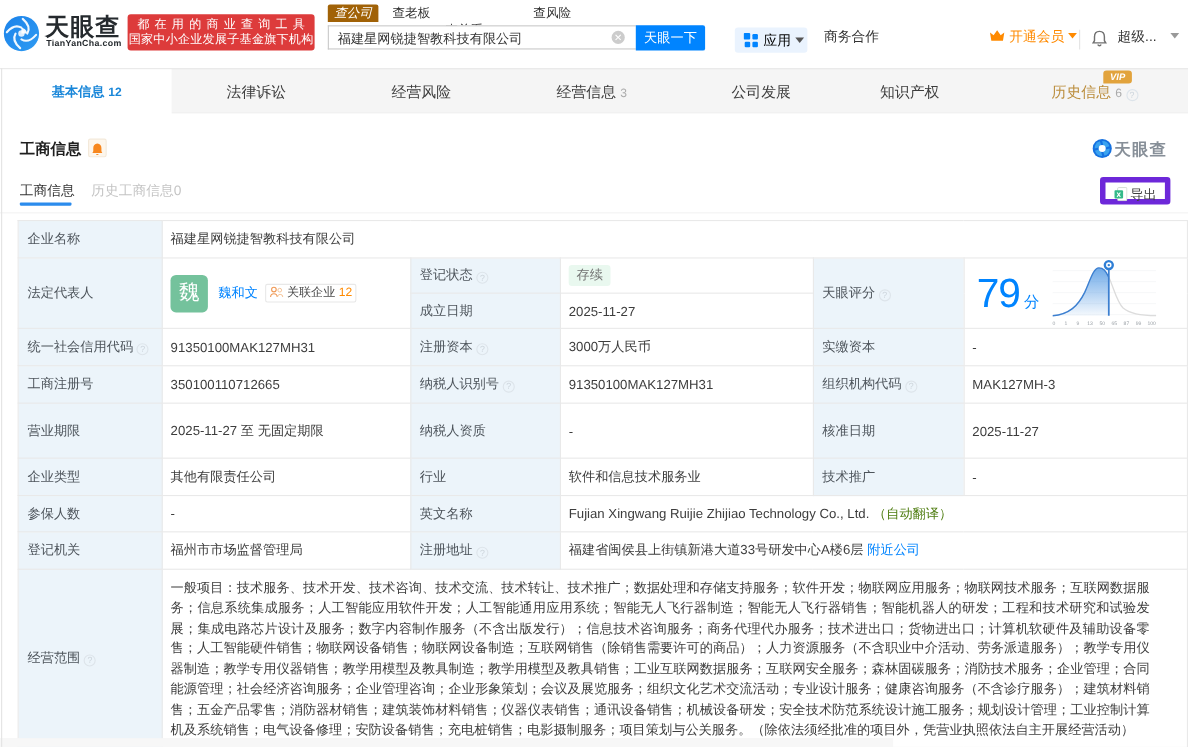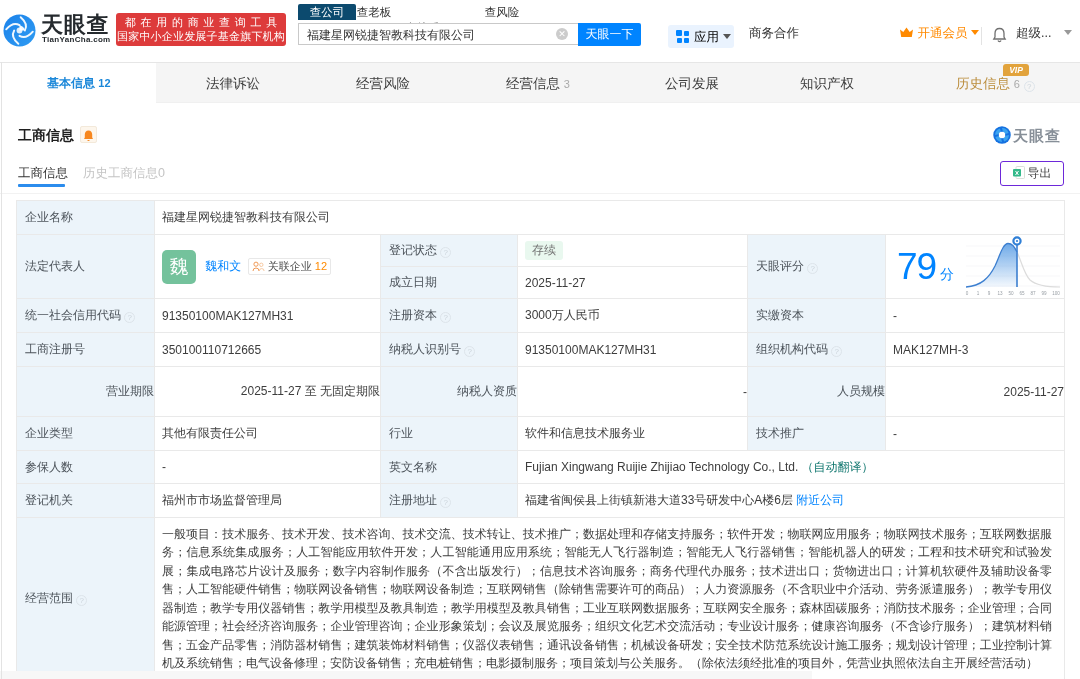--- a/index.html
+++ b/index.html
@@ -11,21 +11,21 @@
 #logotxt{position:absolute;left:41px;top:14px;font-weight:bold;color:#252a2e;
   font-size:22px;letter-spacing:0.8px;line-height:22px;}
 #logosub{position:absolute;left:42px;top:35px;font-weight:bold;color:#252a2e;
   font-size:8px;letter-spacing:0.3px;}
 #redbox{position:absolute;left:116px;top:13px;width:170px;height:33px;background:#dd3b3b;
   border-radius:3px;color:#fff;text-align:center;}
 #redbox .l1{font-size:11px;line-height:15px;margin-top:2px;letter-spacing:4.7px;text-indent:4.7px;white-space:nowrap;}
 #redbox .l2{font-size:11px;line-height:13px;letter-spacing:0.2px;white-space:nowrap;}
 
 .stab{position:absolute;top:4px;height:16px;line-height:16px;font-size:11.5px;color:#333;text-align:center;}
-#stab1{left:298px;width:58px;background:#0c4a6e;color:#fff;border-radius:2px 2px 0 0;}
+#stab1{left:298px;width:46px;background:#a16207;color:#fff;border-radius:2px 2px 0 0;font-style:italic;}
 #sinput{position:absolute;left:298px;top:23px;width:280px;height:22px;border:1px solid #c9c9c9;
   border-right:none;background:#fff;font-size:12px;color:#333;line-height:22px;padding-left:8px;box-sizing:border-box;}
 #sclear{position:absolute;left:556px;top:28px;width:12px;height:12px;border-radius:50%;background:#ccc;
   color:#fff;font-size:9px;line-height:12px;text-align:center;}
 #sbtn{position:absolute;left:578px;top:23px;width:63px;height:23px;background:#0084ff;color:#fff;
   font-size:12px;line-height:23px;text-align:center;border-radius:0 2px 2px 0;}
 
 #apppill{position:absolute;left:668px;top:25px;width:66px;height:23px;background:#eaf3fe;border-radius:3px;}
 #apppill .t{position:absolute;left:26px;top:4px;font-size:12.5px;color:#000000;}
 .hmenu{position:absolute;top:25px;font-size:12.5px;color:#333;}
@@ -53,29 +53,29 @@
 
 #sectitle{position:absolute;left:18px;top:127px;font-size:14px;font-weight:bold;color:#1f1f1f;}
 #bell{position:absolute;left:80px;top:126px;width:17px;height:17px;background:#fdf6ec;
   border:1px solid #f3e9da;border-radius:2px;box-sizing:border-box;text-align:center;}
 #wmark{position:absolute;left:993px;top:126px;width:80px;white-space:nowrap;}
 #wmark .t{position:absolute;left:20px;top:1px;font-weight:bold;color:#878f98;font-size:15px;letter-spacing:1px;}
 #subtab1{position:absolute;left:18px;top:165px;font-size:12.5px;color:#333;}
 #subtab2{position:absolute;left:83px;top:165px;font-size:12.5px;color:#c4c4c4;}
 #subline{position:absolute;left:18px;top:184px;width:47px;height:3px;background:#2b8ced;border-radius:1px;}
 #tabsep{position:absolute;left:0px;top:193px;width:1080px;height:1px;background:#f2f2f2;}
-#exportbtn{position:absolute;left:1000px;top:161px;width:64px;height:25px;border:1px solid #6d28d9;
+#exportbtn{position:absolute;left:1000px;top:161px;width:64px;height:25px;border:5px solid #6d28d9;
   border-radius:3px;box-sizing:border-box;font-size:12px;color:#404040;text-align:center;line-height:23px;}
 
 #tbl{position:absolute;left:16px;top:200px;border-collapse:collapse;table-layout:fixed;}
 #tbl td{border:1px solid #e9e9e9;font-size:12px;vertical-align:middle;padding:0 0 0 7px;}
 #tbl td.lb{background:#ecf4fa;color:#4d545b;padding-left:8px;}
 #tbl td.v{color:#3d3d3d;}
 .blue{color:#0084ff;}
-.gray{color:#0f766e;margin-top:48px;}
+.gray{color:#4d7c0f;margin-top:48px;}
 
 #avatar{display:inline-block;width:34px;height:34px;background:#74c29c;border-radius:5px;color:#fff;
   font-size:19px;line-height:34px;text-align:center;vertical-align:middle;}
 #reltag{display:inline-block;height:17px;border:1px solid #e8e8e8;border-radius:2px;font-size:11px;
   line-height:15px;padding:0 3px;color:#4a4a4a;vertical-align:middle;box-sizing:border-box;background:#fff;}
 #cuntag{display:inline-block;height:19px;background:#e9f8ef;border-radius:3px;color:#737373;
   font-size:12px;line-height:19px;padding:0 7px;}
 #score79{position:absolute;left:11px;top:10px;font-size:37px;color:#0084ff;letter-spacing:-1px;}
 #scorefen{position:absolute;left:54px;top:30px;font-size:14px;color:#0084ff;}
 #chartbox{position:absolute;left:77px;top:0px;}
@@ -207,21 +207,21 @@
         <path d="M1 10 a3 3 0 0 1 6 0" fill="none" stroke="#f09a57" stroke-width="1"></path>
         <circle cx="9.3" cy="3.8" r="1.7" fill="none" stroke="#f5c296" stroke-width="0.9"></circle>
         <path d="M7.3 10 a2.4 2.4 0 0 1 4.8 0" fill="none" stroke="#f5c296" stroke-width="0.9"></path>
       </svg>
       关联企业 <span style="color:#ff8a00;">12</span></span>
   </td>
   <td class="lb">登记状态 <span class="qmark">?</span></td>
   <td class="v"><span id="cuntag">存续</span></td>
   <td class="lb" rowspan="2">天眼评分 <span class="qmark">?</span></td>
   <td class="v" rowspan="2" style="position:relative;padding:0;">
-    <div style="position:relative;width:178px;height:62px;">
+    <div style="position:relative;width:178px;height:62px;padding-left:24px;">
       <span id="score79">79</span>
             <span id="scorefen">分</span>
       <div id="chartbox">
         <svg width="100" height="62" viewBox="0 0 100 62">
           <g stroke="#f3f4f6" stroke-width="0.7">
             <line x1="3" y1="10" x2="97" y2="10"></line>
                   <line x1="3" y1="20" x2="97" y2="20"></line>
             <line x1="3" y1="30" x2="97" y2="30"></line>
                   <line x1="3" y1="40" x2="97" y2="40"></line>
             <line x1="3" y1="50" x2="97" y2="50"></line>
@@ -267,26 +267,26 @@
   <td class="v">-</td>
 </tr>
 <tr style="height:34px;">
   <td class="lb">工商注册号</td>
   <td class="v">350100110712665</td>
   <td class="lb">纳税人识别号 <span class="qmark">?</span></td>
   <td class="v">91350100MAK127MH31</td>
   <td class="lb">组织机构代码 <span class="qmark">?</span></td>
   <td class="v">MAK127MH-3</td>
 </tr>
-<tr style="height:50px;text-align:right;">
+<tr style="height:50px;">
   <td class="lb">营业期限</td>
   <td class="v">2025-11-27 至 无固定期限</td>
   <td class="lb">纳税人资质</td>
   <td class="v">-</td>
-  <td class="lb">人员规模</td>
+  <td class="lb">核准日期</td>
   <td class="v">2025-11-27</td>
 </tr>
 <tr style="height:34px;">
   <td class="lb">企业类型</td>
   <td class="v">其他有限责任公司</td>
   <td class="lb">行业</td>
   <td class="v">软件和信息技术服务业</td>
   <td class="lb">技术推广</td>
   <td class="v">-</td>
 </tr>

